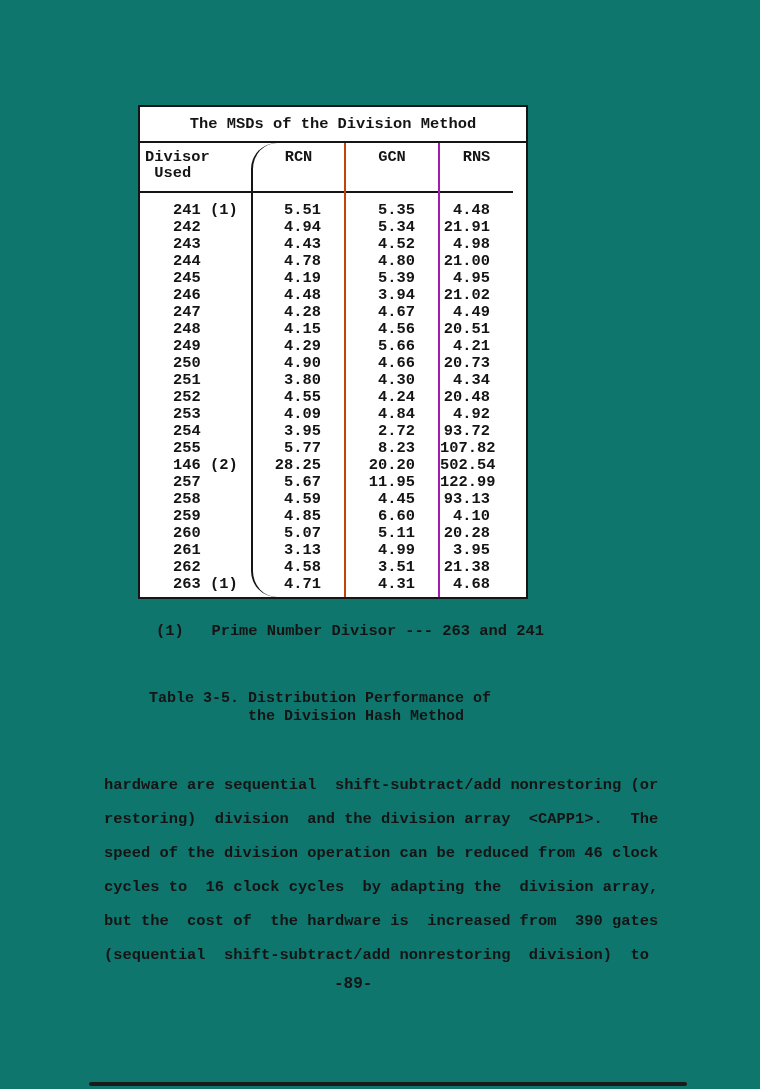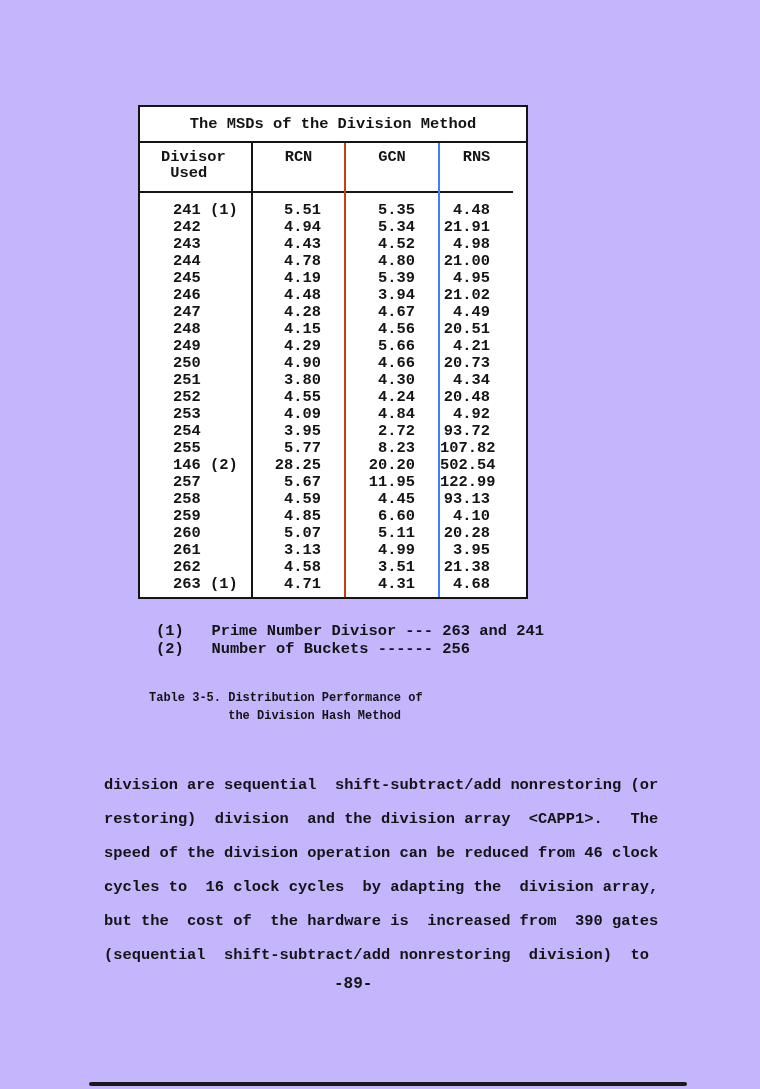--- a/index.html
+++ b/index.html
@@ -1,19 +1,19 @@
 <!DOCTYPE html>
 <html><head>
 <meta charset="utf-8">
 <style>
   html,body { margin:0; padding:0; background:#e8e8e8; }
   .page {
     position:relative;
     width:760px; height:1089px;
-    background:#c4b5fd;
+    background:#0f766e;
     color:#141414;
     font-family:"Liberation Mono","DejaVu Sans Mono",monospace;
     font-weight:700;
     overflow:hidden;
     margin:0 auto;
   }
   
   .dtable {
     position:absolute; left:138px; top:105px;
     width:390px; height:494px;
@@ -26,44 +26,44 @@
     height:36px; box-sizing:border-box;
     border-bottom:2px solid #151515;
     text-align:center;
     font-size:15.4px; line-height:18px;
     padding-top:8px;
     white-space:pre;
   }
   .t-body { flex:1; display:flex; }
   .t-col { box-sizing:border-box; display:flex; flex-direction:column; }
   .c1 { width:111px; }
-  .c2 { width:93px; border-left:2px solid #151515; }
+  .c2 { width:93px; border-left:2px solid #151515;border-radius:26px; }
   .c3 { width:94px; border-left:2px solid #c2410c; }
-  .c4 { width:75px; border-left:2px solid #3b82f6; }
+  .c4 { width:75px; border-left:2px solid #a21caf; }
   .t-head {
     height:50px; box-sizing:border-box;
     border-bottom:2px solid #151515;
     font-size:15.4px; line-height:16px;
     padding-top:6px;
     white-space:pre;
   }
-  .t-head.left   { padding-left:21px; }
+  .t-head.left   { padding-left:5px; }
   .t-head.center { text-align:center; }
   .t-cells { padding-top:9px; font-size:15.4px; line-height:17px; }
   .cell-left { padding-left:33px; white-space:pre; }
   .cell-num  { text-align:right; padding-right:23px; white-space:pre; }
   
   .footnotes {
     position:absolute; left:156px; top:622px;
     font-size:15.4px; line-height:18px;
   }
   .footnote-line { white-space:pre; }
   .caption {
     position:absolute; left:149px; top:690px;
-    font-size:12px; line-height:17.5px;
+    font-size:15px; line-height:17.5px;
   }
   .caption-line { white-space:pre; }
   
   .bodytext {
     position:absolute; left:104px; top:768px;
     font-size:15.4px; line-height:34px;
   }
   .body-line { white-space:pre; }
   
   .pagenum {
@@ -195,30 +195,29 @@
             <div class="cell-num">3.95</div>
             <div class="cell-num">21.38</div>
             <div class="cell-num">4.68</div>
           </div>
       </div>
     </div>
   </div>
 
   <div class="footnotes">
       <div class="footnote-line">(1)   Prime Number Divisor --- 263 and 241</div>
-      <div class="footnote-line">(2)   Number of Buckets ------ 256</div>
     </div>
 
   <div class="caption">
       <div class="caption-line">Table 3-5. Distribution Performance of</div>
       <div class="caption-line">           the Division Hash Method</div>
     </div>
 
   <div class="bodytext">
-      <div class="body-line">division are sequential  shift-subtract/add nonrestoring (or</div>
+      <div class="body-line">hardware are sequential  shift-subtract/add nonrestoring (or</div>
       <div class="body-line">restoring)  division  and the division array  &lt;CAPP1&gt;.   The</div>
       <div class="body-line">speed of the division operation can be reduced from 46 clock</div>
       <div class="body-line">cycles to  16 clock cycles  by adapting the  division array,</div>
       <div class="body-line">but the  cost of  the hardware is  increased from  390 gates</div>
       <div class="body-line">(sequential  shift-subtract/add nonrestoring  division)  to</div>
     </div>
 
   <div class="pagenum">-89-</div>
 
   <div class="scan-line"></div>

